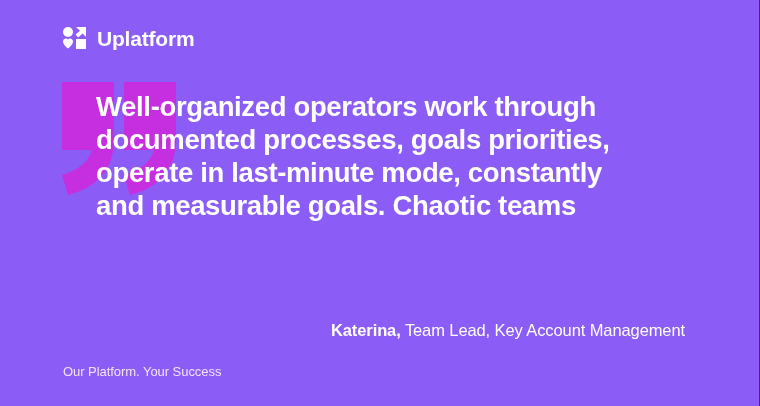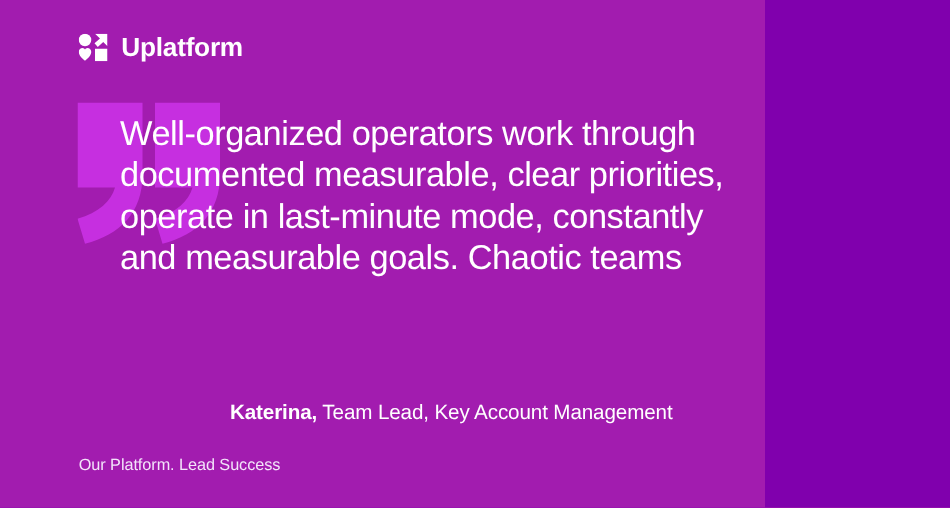--- a/index.html
+++ b/index.html
@@ -8,23 +8,23 @@
   }
   body {
     width: 760px;
     height: 406px;
     overflow: hidden;
     font-family: "Liberation Sans", sans-serif;
     background: #8000ad;
   }
   .slide {
     position: relative;
-    width: 612px;
+    width: 759px;
     height: 406px;
-    background: #a21caf;
+    background: #8b5cf6;
     overflow: hidden;
   }
 
   
   .brand {
     position: absolute;
     left: 63px;
     top: 27px;
     display: flex;
     align-items: center;
@@ -58,21 +58,21 @@
   
   .quote-block {
     position: absolute;
     left: 96px;
     top: 90px;
     width: 630px;
   }
   .quote-line {
     color: #ffffff;
     font-size: 27.5px;
-    font-weight: normal;
+    font-weight: bold;
     line-height: 33px;
     letter-spacing: -0.35px;
     white-space: nowrap;
   }
 
   
   .attribution {
     position: absolute;
     right: 74px;
     top: 320px;
@@ -117,25 +117,25 @@
     <span class="brand-name">Uplatform</span>
   </div>
 
   <svg class="quote-mark" viewBox="0 0 118 114" aria-hidden="true">
     <path d="M0 0 H52 V58 C52 88 34 106 6 113 L0 93 C17 88 27 79 30 68 H0 Z" fill="#c62fe0"></path>
     <path d="M62 0 H114 V58 C114 88 96 106 68 113 L62 93 C79 88 89 79 92 68 H62 Z" fill="#c62fe0"></path>
   </svg>
 
   <div class="quote-block">
     <div class="quote-line">Well-organized operators work through</div>
-    <div class="quote-line">documented measurable, clear priorities,</div>
+    <div class="quote-line">documented processes, goals priorities,</div>
     <div class="quote-line">operate in last-minute mode, constantly</div>
     <div class="quote-line">and measurable goals. Chaotic teams</div>
   </div>
 
   <div class="attribution">
     <span class="who">Katerina,</span>
     <span class="role">Team Lead, Key Account Management</span>
   </div>
 
-  <div class="tagline">Our Platform. Lead Success</div>
+  <div class="tagline">Our Platform. Your Success</div>
 
 </div>
 
 </body></html>

